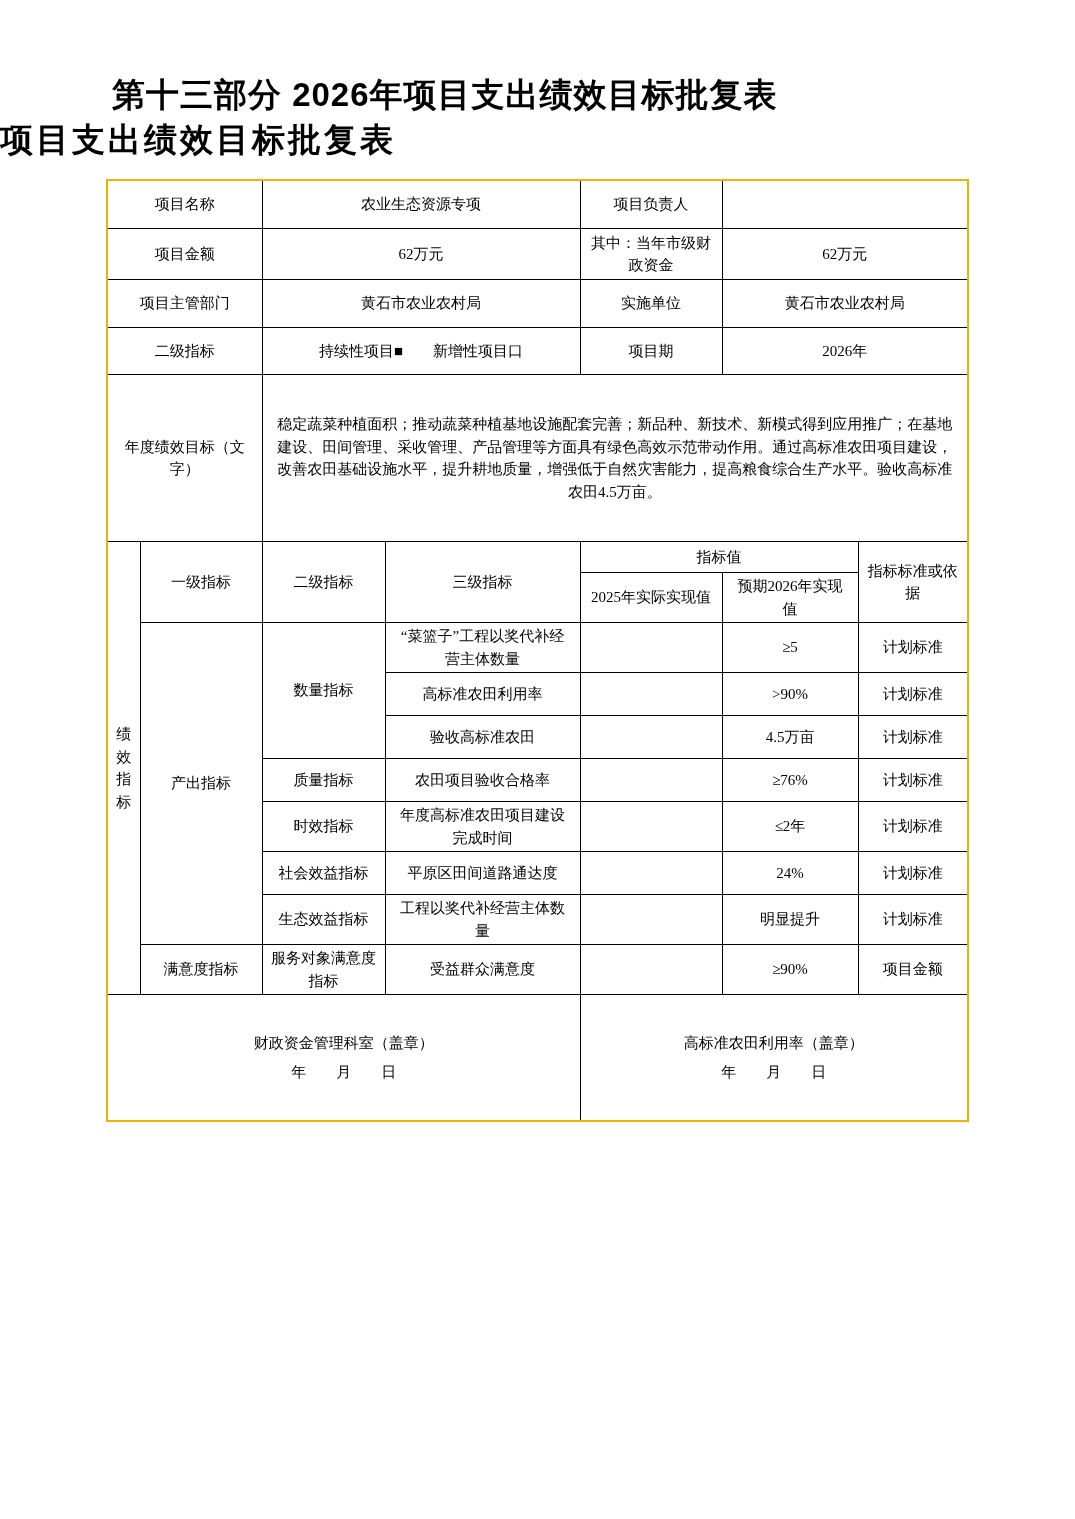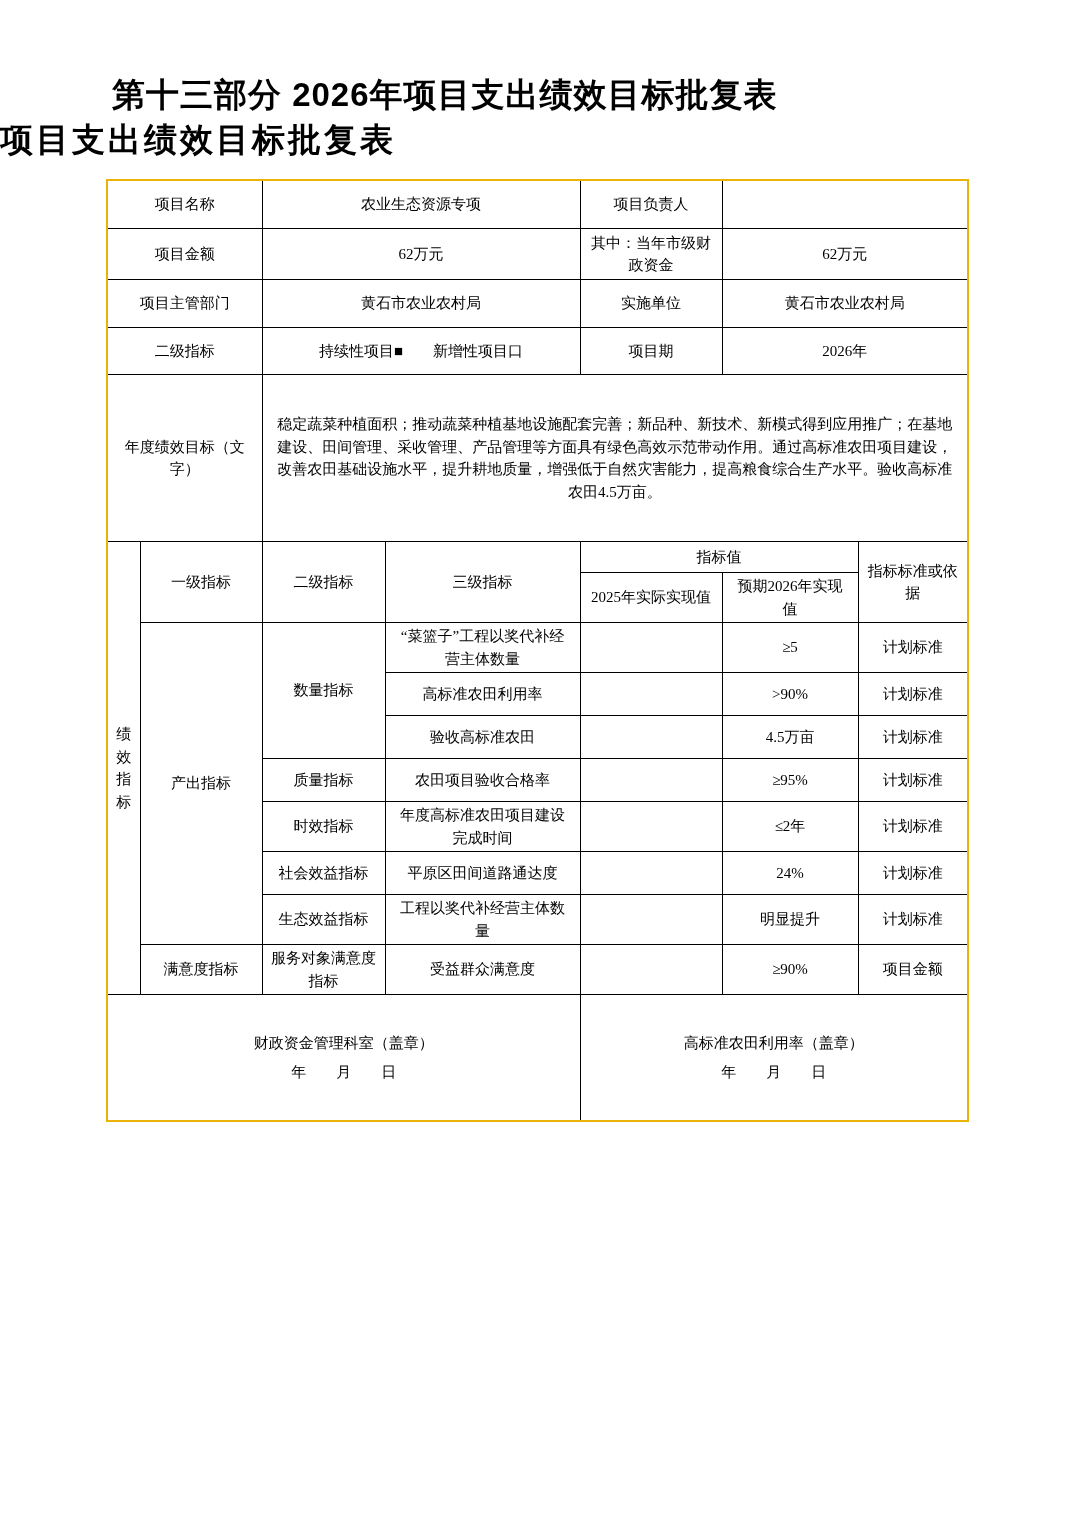--- a/index.html
+++ b/index.html
@@ -134,21 +134,21 @@
       <td>验收高标准农田</td>
       <td></td>
       <td>4.5万亩</td>
       <td>计划标准</td>
     </tr>
 
     <tr class="r-ind">
       <th>质量指标</th>
       <td>农田项目验收合格率</td>
       <td></td>
-      <td>≥95%</td>
+      <td>≥76%</td>
       <td>计划标准</td>
     </tr>
 
     <tr class="r-ind">
       <th>时效指标</th>
       <td>年度高标准农田项目建设完成时间</td>
       <td></td>
       <td>≤2年</td>
       <td>计划标准</td>
     </tr>

